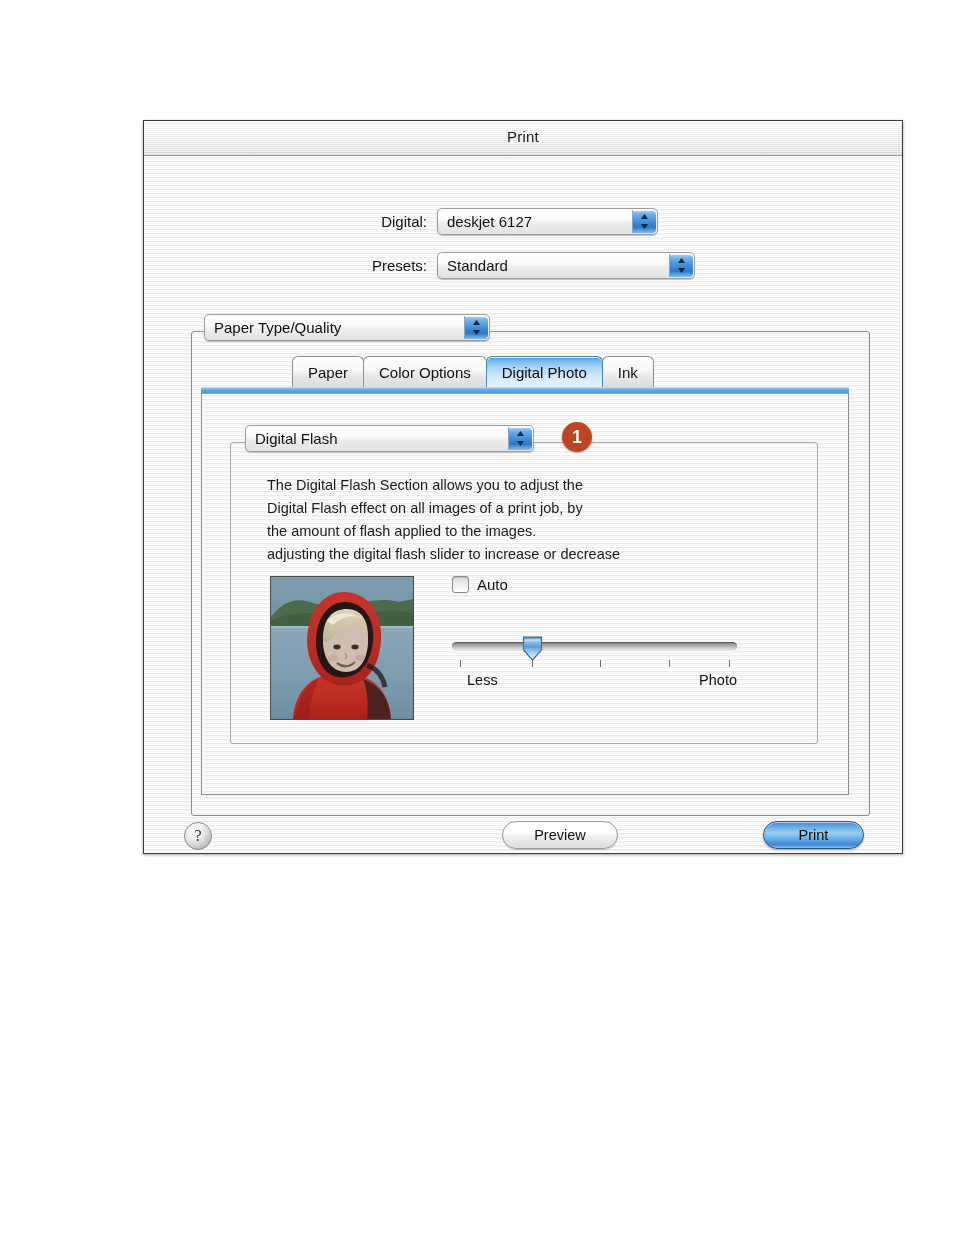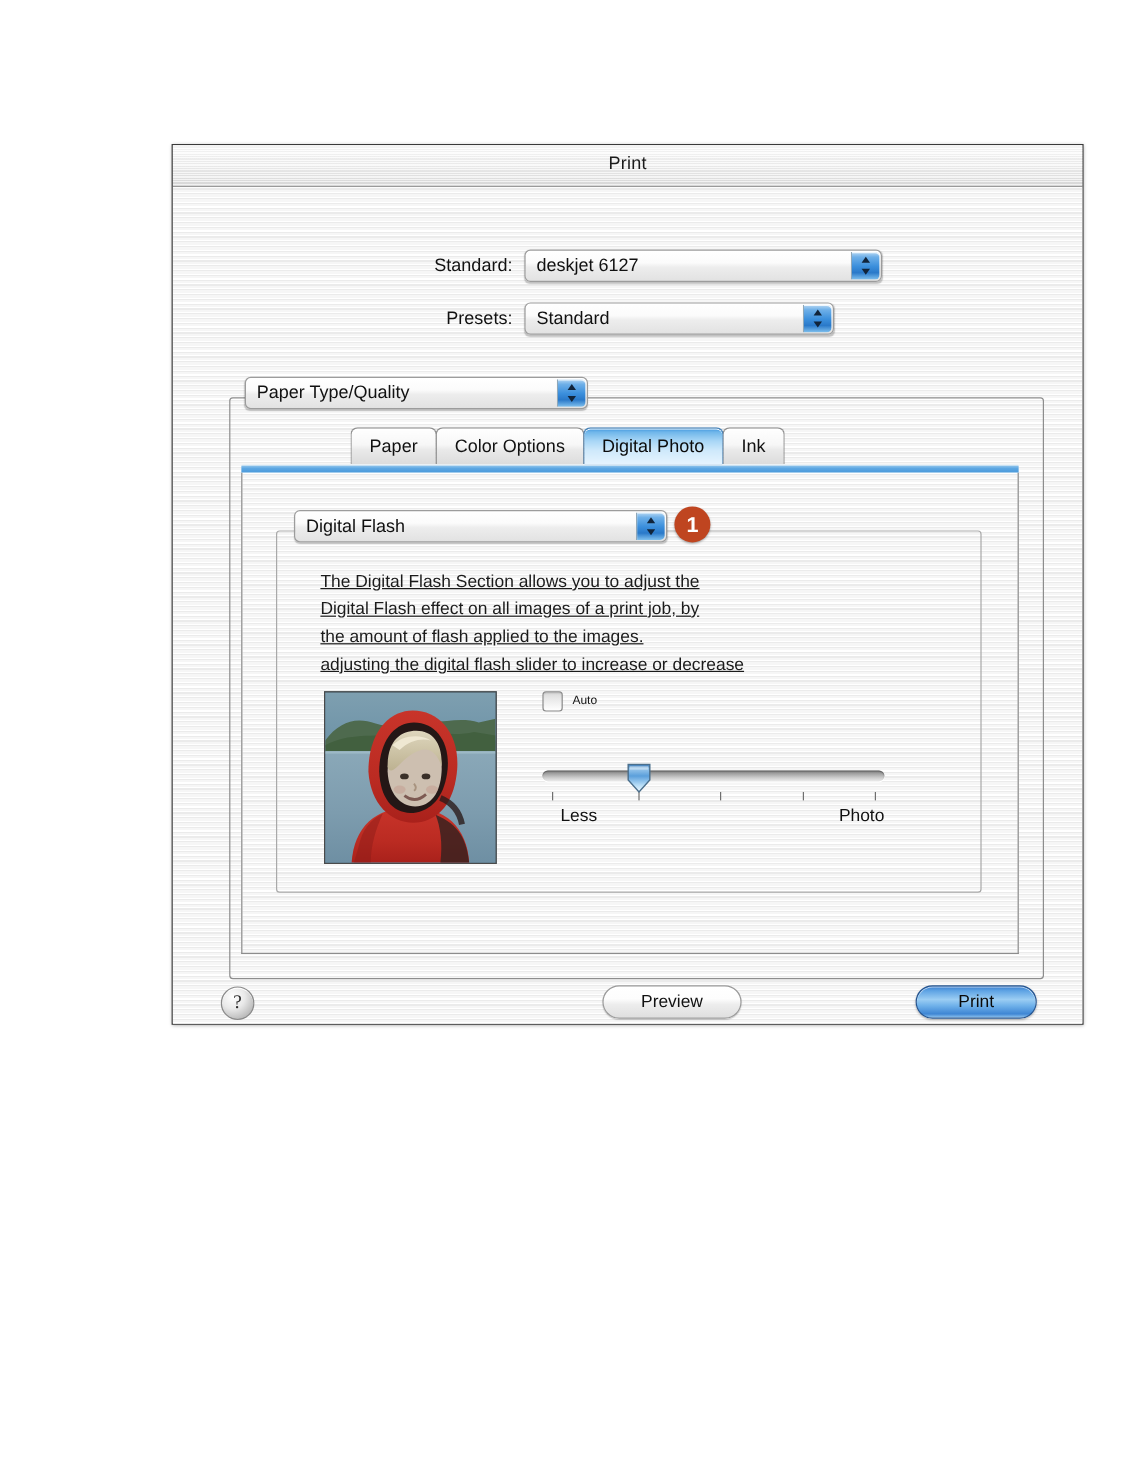--- a/index.html
+++ b/index.html
@@ -78,30 +78,30 @@
   .tab-underline{
     position:absolute;height:7px;border-radius:1px;
     background:linear-gradient(to bottom,#8fc4ec 0%,#5ca6e2 35%,#4f9ddd 70%,#a9d6f4 100%);
     border-top:1px solid #b9dcf4;
   }
 
   
   .tabpanel{position:absolute;border:1px solid #8d8d8d;border-top:none;box-sizing:border-box;}
 
   
-  .desc{position:absolute;font-size:14.5px;line-height:23px;color:#1b1b1b;text-decoration:underline;}
+  .desc{position:absolute;font-size:14.5px;line-height:23px;color:#1b1b1b;}
 
   
   .checkbox{
     width:17px;height:17px;border:1px solid #8c8c8c;border-radius:3px;box-sizing:border-box;
     background:linear-gradient(to bottom,#d8d8d8 0%,#e8e8e8 35%,#ffffff 100%);
     box-shadow:inset 0 1px 1px rgba(0,0,0,.12);
   }
   .cbrow{position:absolute;display:flex;align-items:center;gap:8px;}
-  .cbrow .cblabel{font-size:10px;color:#111;}
+  .cbrow .cblabel{font-size:15px;color:#111;}
 
   
   .slider-wrap{position:absolute;}
   .slider-track{
     position:absolute;left:0;top:0;height:9px;border-radius:5px;
     background:linear-gradient(to bottom,#7e7e7e 0%,#a7a7a7 35%,#cfcfcf 70%,#eaeaea 100%);
     box-shadow:inset 0 1px 1px rgba(0,0,0,.35),0 1px 0 #fff;
   }
   .slider-thumb{
     position:absolute;width:23px;height:26px;
@@ -150,22 +150,22 @@
 
 <div id="print-dialog" class="pin">
 
   <div class="titlebar">
     <div class="title">Print</div>
   </div>
 
   <div class="win-body pin">
 
     <div class="row" style="left:133px;top:52px;">
-      <div class="lbl">Standard:</div>
-      <div class="popup" style="width:298px;">
+      <div class="lbl">Digital:</div>
+      <div class="popup" style="width:221px;">
         <span class="ptext">deskjet 6127</span>
         <span class="arrows">
           <svg width="9" height="17" viewBox="0 0 9 17">
             <polygon points="4.5,1 8,6 1,6" fill="#11243a"></polygon>
             <polygon points="4.5,16 8,11 1,11" fill="#11243a"></polygon>
           </svg>
         </span>
       </div>
     </div>
 
@@ -208,21 +208,21 @@
         <span>Ink</span>
       </div>
     </div>
 
     <div class="tab-underline" style="left:57px;top:231px;width:648px;"></div>
 
     <div class="tabpanel pin" style="left:57px;top:238px;width:648px;height:401px;">
 
       <div class="groupbox lightborder" style="left:28px;top:48px;width:588px;height:302px;"></div>
 
-      <div class="popup" style="position:absolute;left:43px;top:31px;width:311px;">
+      <div class="popup" style="position:absolute;left:43px;top:31px;width:289px;">
         <span class="ptext">Digital Flash</span>
         <span class="arrows">
           <svg width="9" height="17" viewBox="0 0 9 17">
             <polygon points="4.5,1 8,6 1,6" fill="#11243a"></polygon>
             <polygon points="4.5,16 8,11 1,11" fill="#11243a"></polygon>
           </svg>
         </span>
       </div>
 
       <div class="callout" style="left:360px;top:28px;background:#bf4520;">

